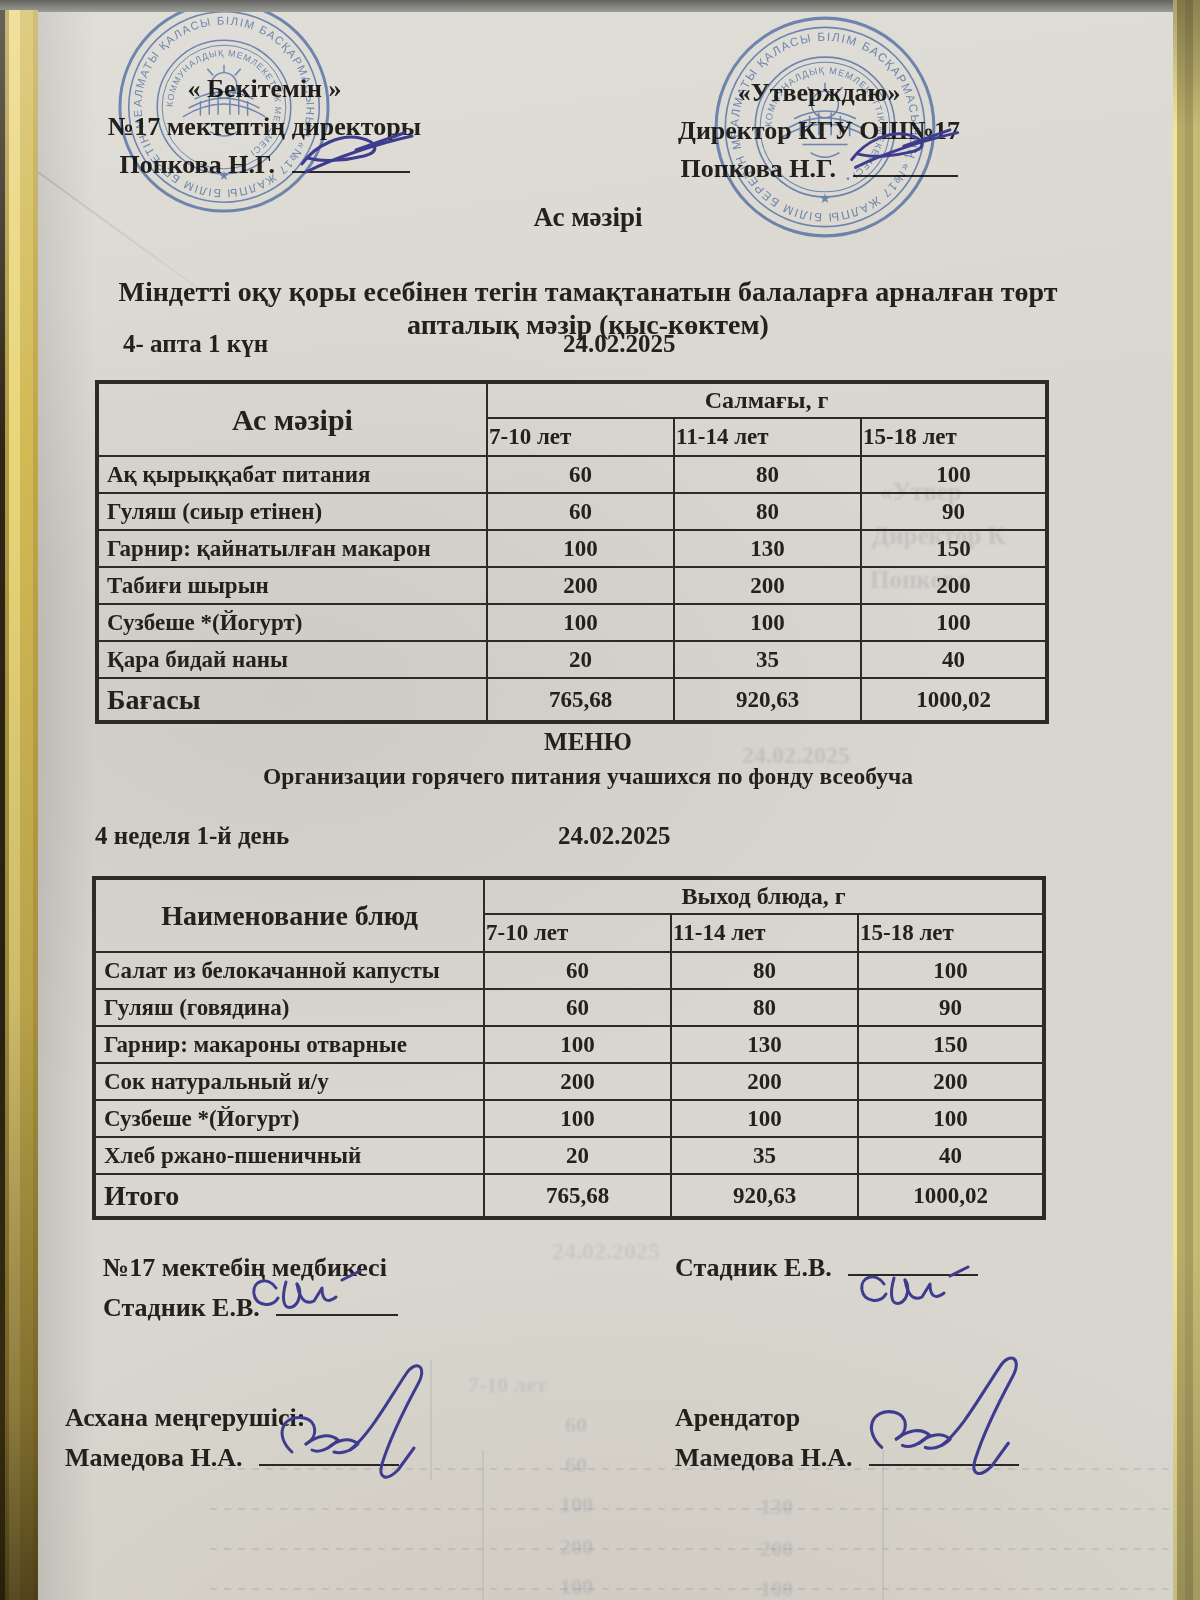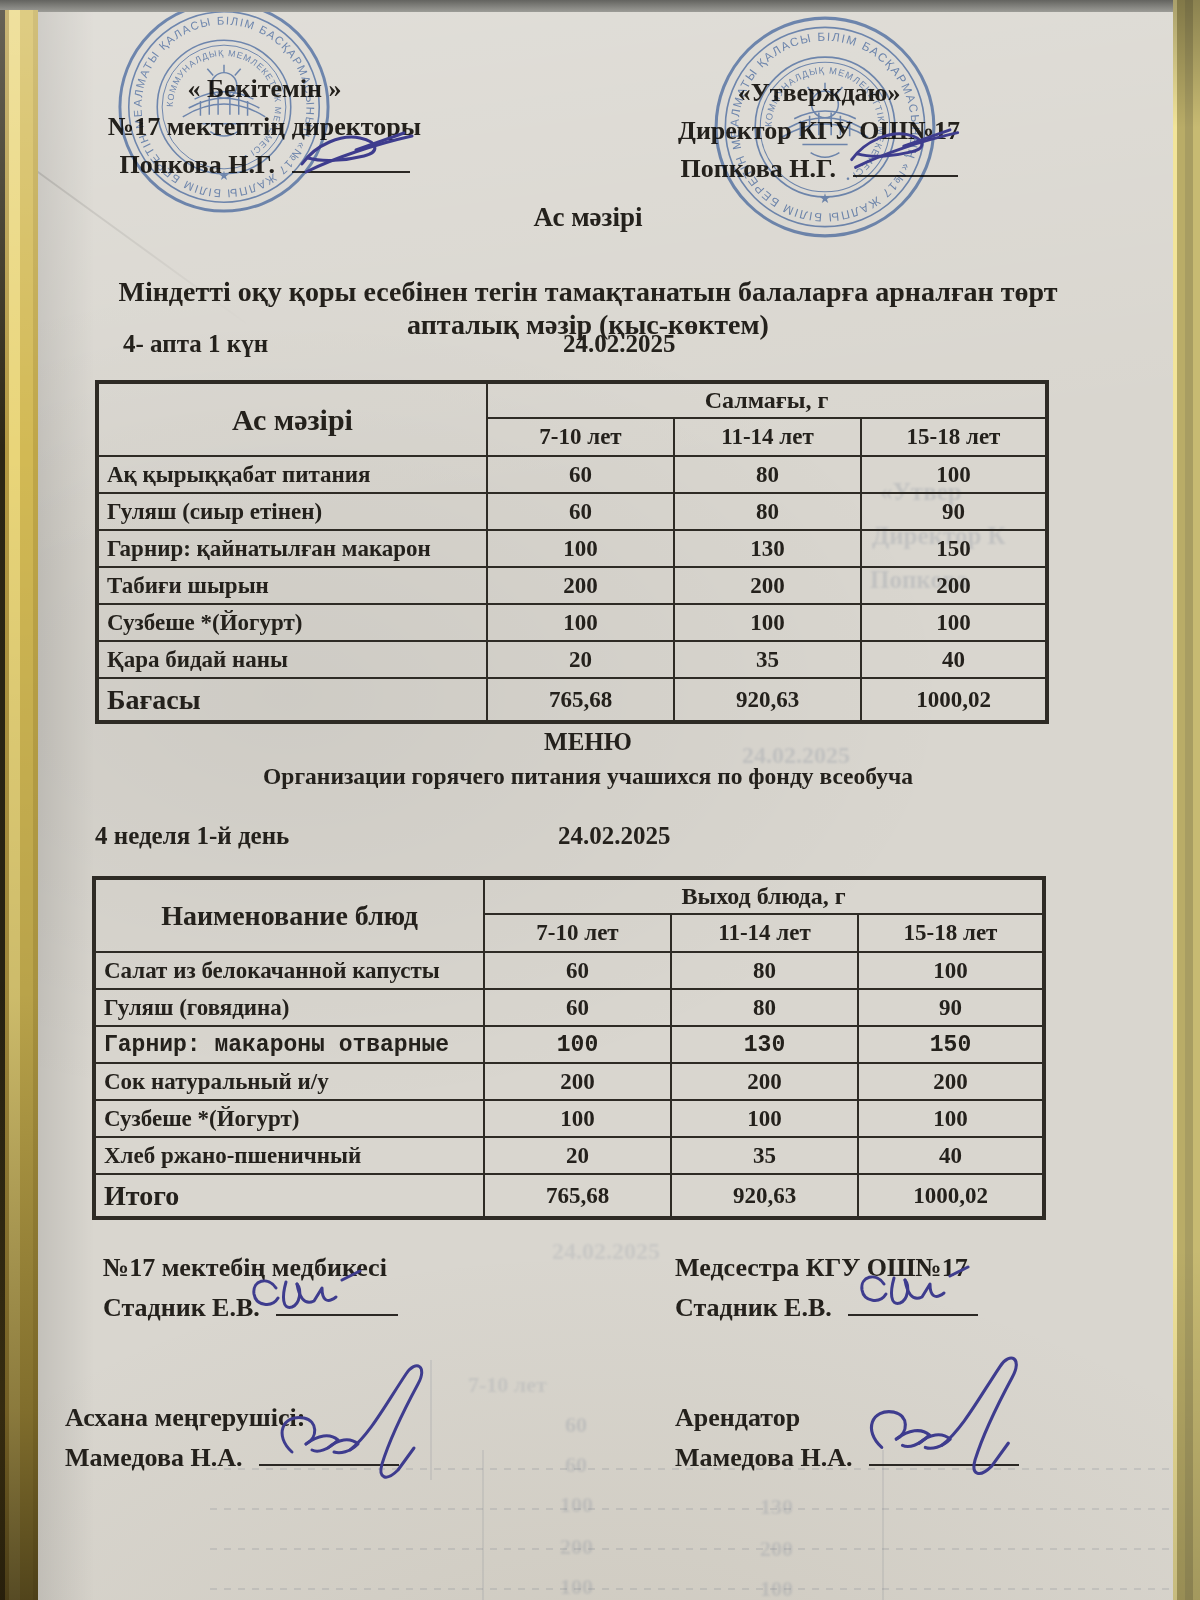--- a/index.html
+++ b/index.html
@@ -33,21 +33,21 @@
   .center-line{position:absolute;left:88px;width:1000px;text-align:center;font-weight:bold;z-index:2;}
   .label{position:absolute;z-index:2;font-weight:bold;white-space:nowrap;}
 
   
   .menu-table{position:absolute;z-index:2;border-collapse:collapse;table-layout:fixed;width:950px;
     border:4px solid #2e2b25;font-weight:bold;color:#24211c;}
   .menu-table td,.menu-table th{border:2.5px solid #2e2b25;overflow:hidden;}
   .corner{font-size:30px;text-align:center;}
   .corner2{font-size:28px;text-align:center;}
   .group-h{font-size:24px;text-align:center;}
-  .age-h{font-size:23px;text-align:center;}
+  .age-h{font-size:23px;text-align:left;}
   .name-cell{font-size:23px;text-align:left;padding:2px 8px;}
   .num-cell{font-size:23px;text-align:center;}
   .total-label{font-size:28px;text-align:left;padding:2px 8px;}
 
   
   .sig-block{position:absolute;z-index:2;font-size:26px;font-weight:bold;line-height:40px;white-space:nowrap;}
   .sig-underline{display:inline-block;height:24px;border-bottom:2.5px solid #2b2824;margin-left:10px;}
   .ink{position:absolute;z-index:4;}
   .ink path{stroke:#3e3c8e;stroke-width:3;fill:none;stroke-linecap:round;stroke-linejoin:round;}
 
@@ -265,21 +265,21 @@
       <td class="num-cell">60</td>
       <td class="num-cell">80</td>
       <td class="num-cell">100</td>
     </tr>
     <tr style="height:37px;">
       <td class="name-cell">Гуляш (говядина)</td>
       <td class="num-cell">60</td>
       <td class="num-cell">80</td>
       <td class="num-cell">90</td>
     </tr>
-    <tr style="height:37px;font-family:Liberation Mono, monospace;">
+    <tr style="height:37px;">
       <td class="name-cell">Гарнир: макароны отварные</td>
       <td class="num-cell">100</td>
       <td class="num-cell">130</td>
       <td class="num-cell">150</td>
     </tr>
     <tr style="height:37px;">
       <td class="name-cell">Сок натуральный и/у</td>
       <td class="num-cell">200</td>
       <td class="num-cell">200</td>
       <td class="num-cell">200</td>
@@ -313,21 +313,20 @@
     </div>
   </div>
   <svg class="ink" style="left:242px;top:1262px;" width="125" height="62" viewBox="0 0 125 62">
     <path d="M34,26 C26,14 10,18 12,32 C14,44 30,46 36,36"></path>
     <path d="M44,20 C40,34 40,48 50,45 C58,42 60,28 55,22"></path>
     <path d="M55,22 C57,34 62,44 72,39 L80,26 C80,38 85,42 94,35"></path>
     <path d="M100,18 L118,9"></path>
   </svg>
 
   <div class="sig-block" style="left:675px;top:1248px;">
-    <div>Медсестра КГУ ОШ№17</div>
     <div>
       <span>Стадник Е.В.</span>
       <span class="sig-underline" style="width:130px;"></span>
     </div>
   </div>
   <svg class="ink" style="left:850px;top:1258px;" width="125" height="62" viewBox="0 0 125 62">
     <path d="M34,26 C26,14 10,18 12,32 C14,44 30,46 36,36"></path>
     <path d="M44,20 C40,34 40,48 50,45 C58,42 60,28 55,22"></path>
     <path d="M55,22 C57,34 62,44 72,39 L80,26 C80,38 85,42 94,35"></path>
     <path d="M100,18 L118,9"></path>

